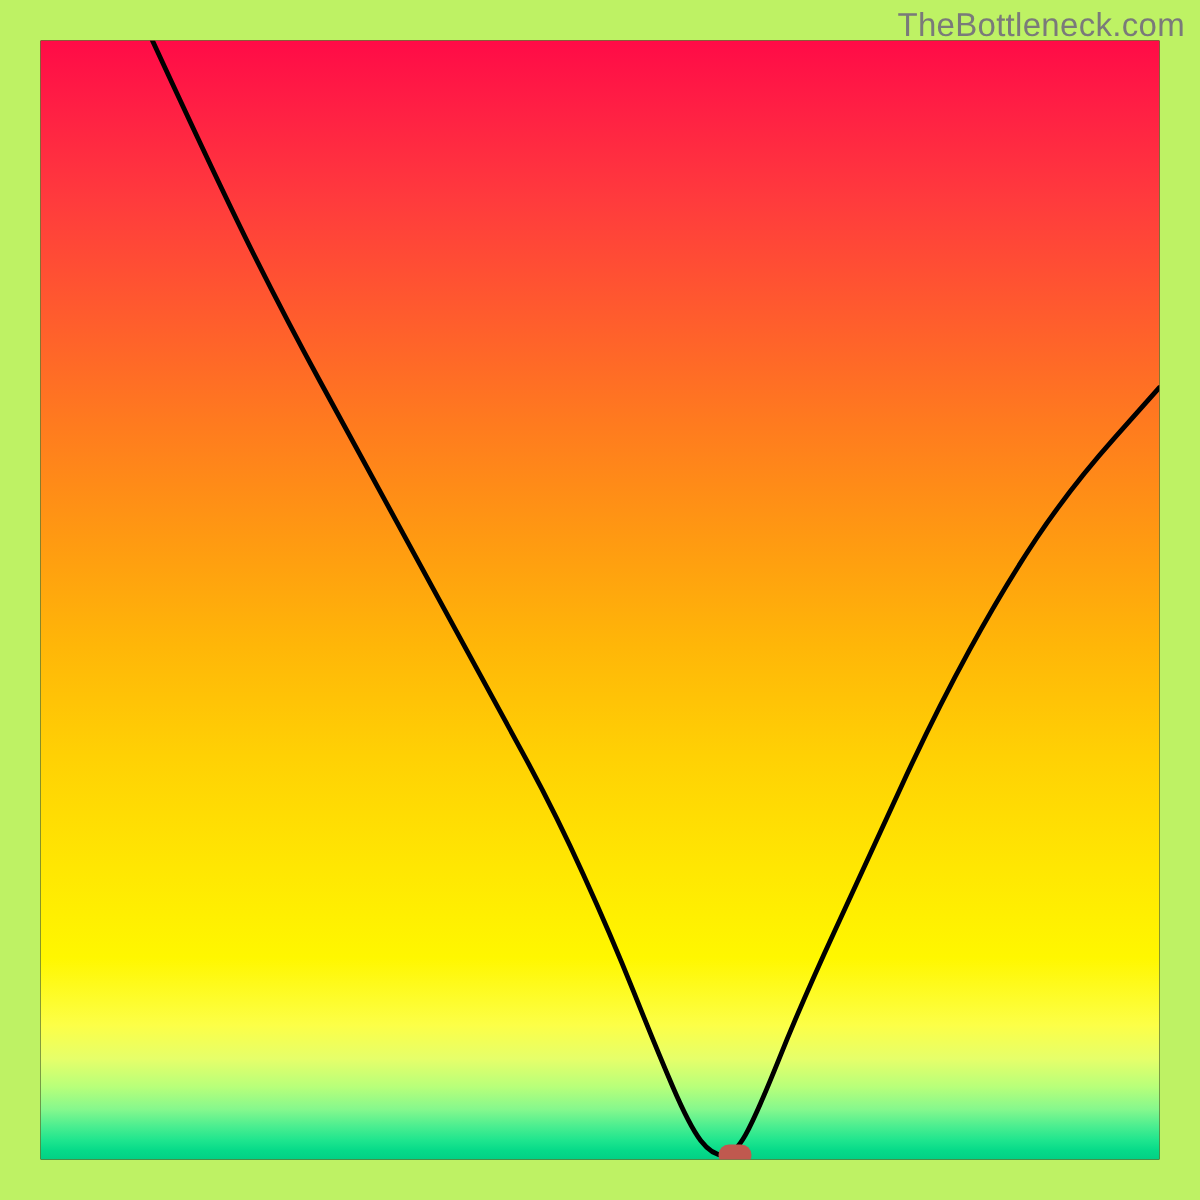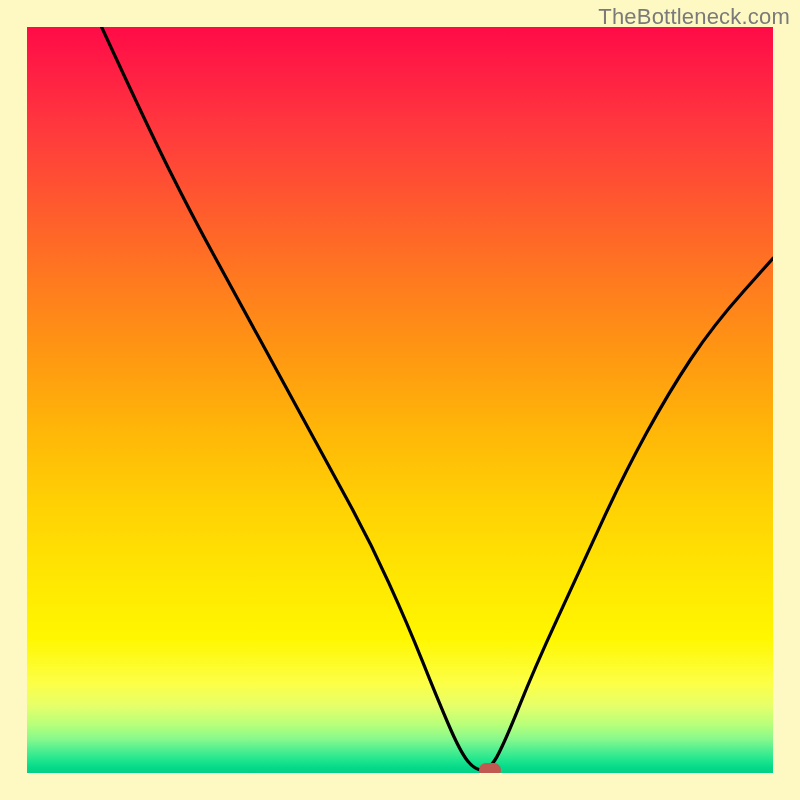--- a/index.html
+++ b/index.html
@@ -8,21 +8,21 @@
     width: 800px;
     height: 800px;
     background: #000;
     overflow: hidden;
     font-family: Arial, Helvetica, sans-serif;
   }
   .wrapper {
     position: relative;
     width: 800px;
     height: 800px;
-    background: #fef9c3;
+    background: #bef264;
   }
   .watermark {
     position: absolute;
     top: 4px;
     right: 10px;
     color: #7a7a7a;
     font-size: 22px;
     font-weight: 500;
     letter-spacing: 0.2px;
     z-index: 50;

